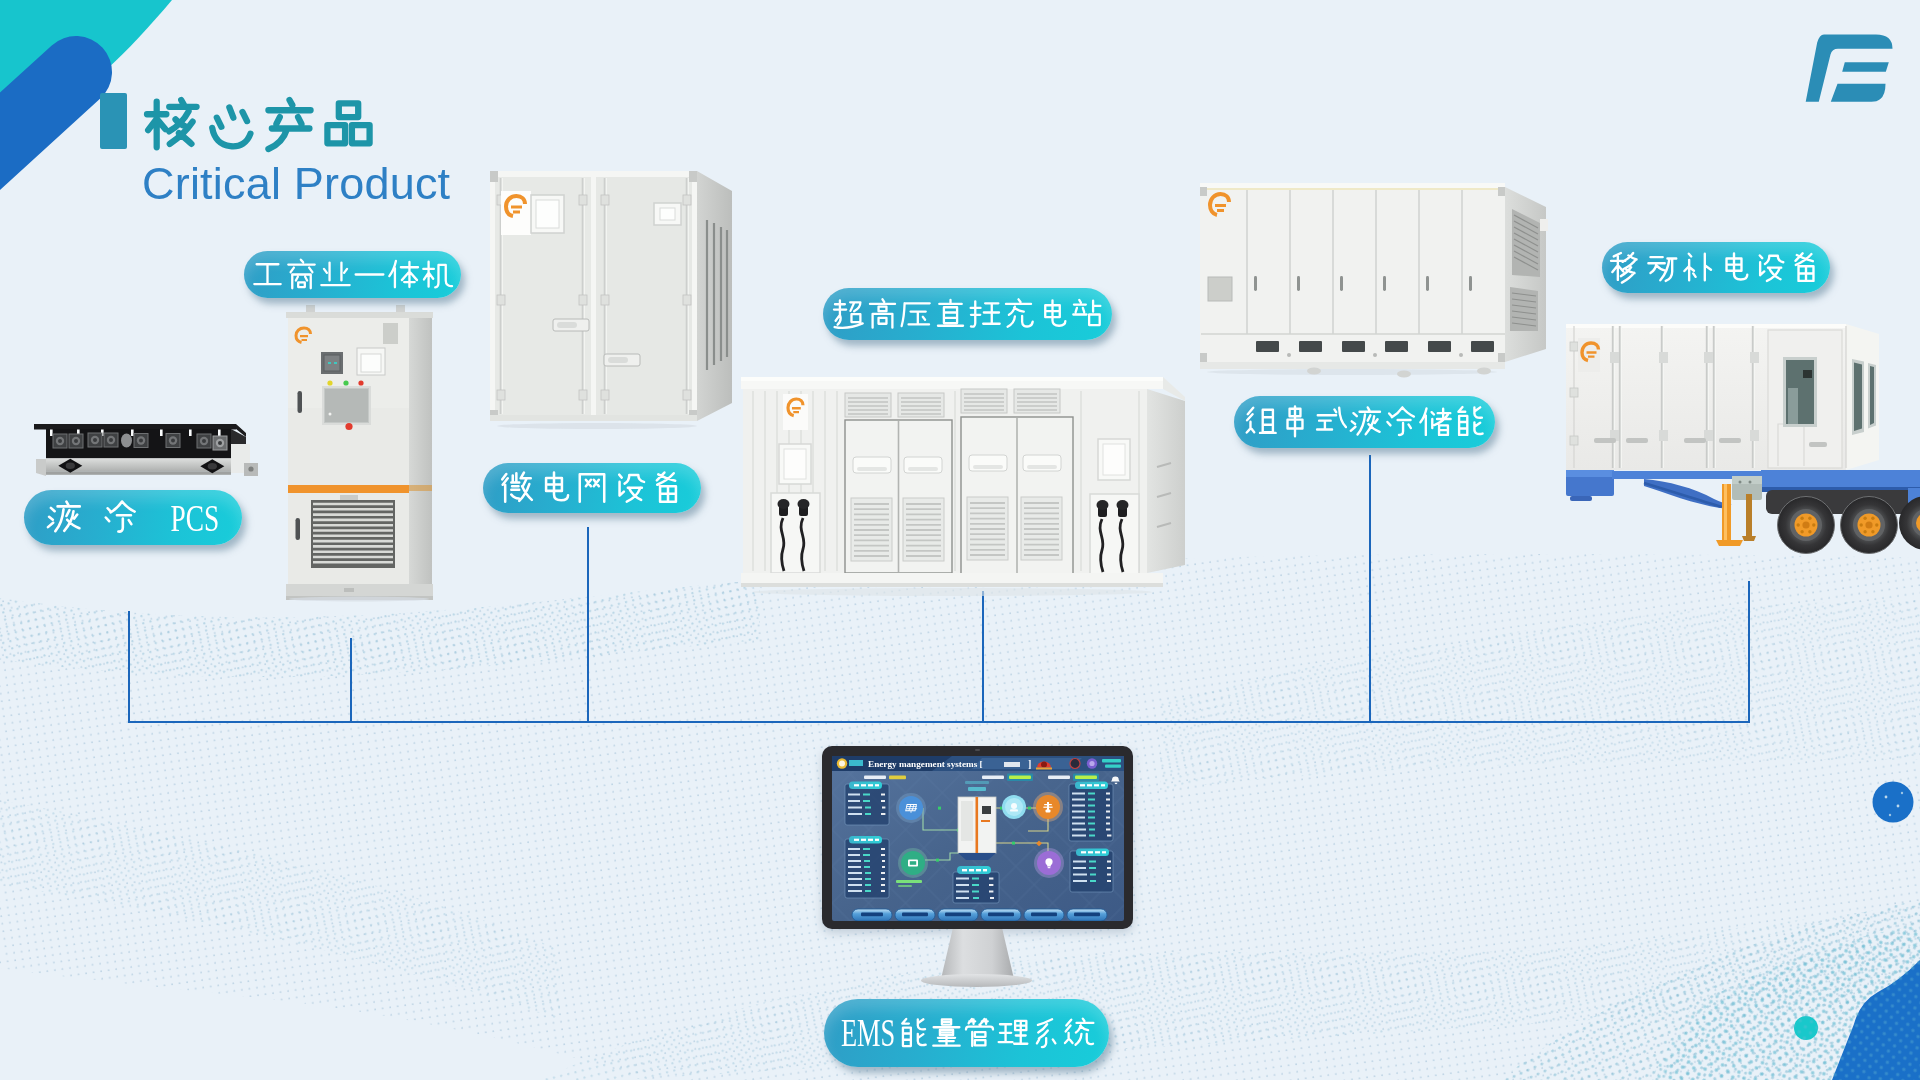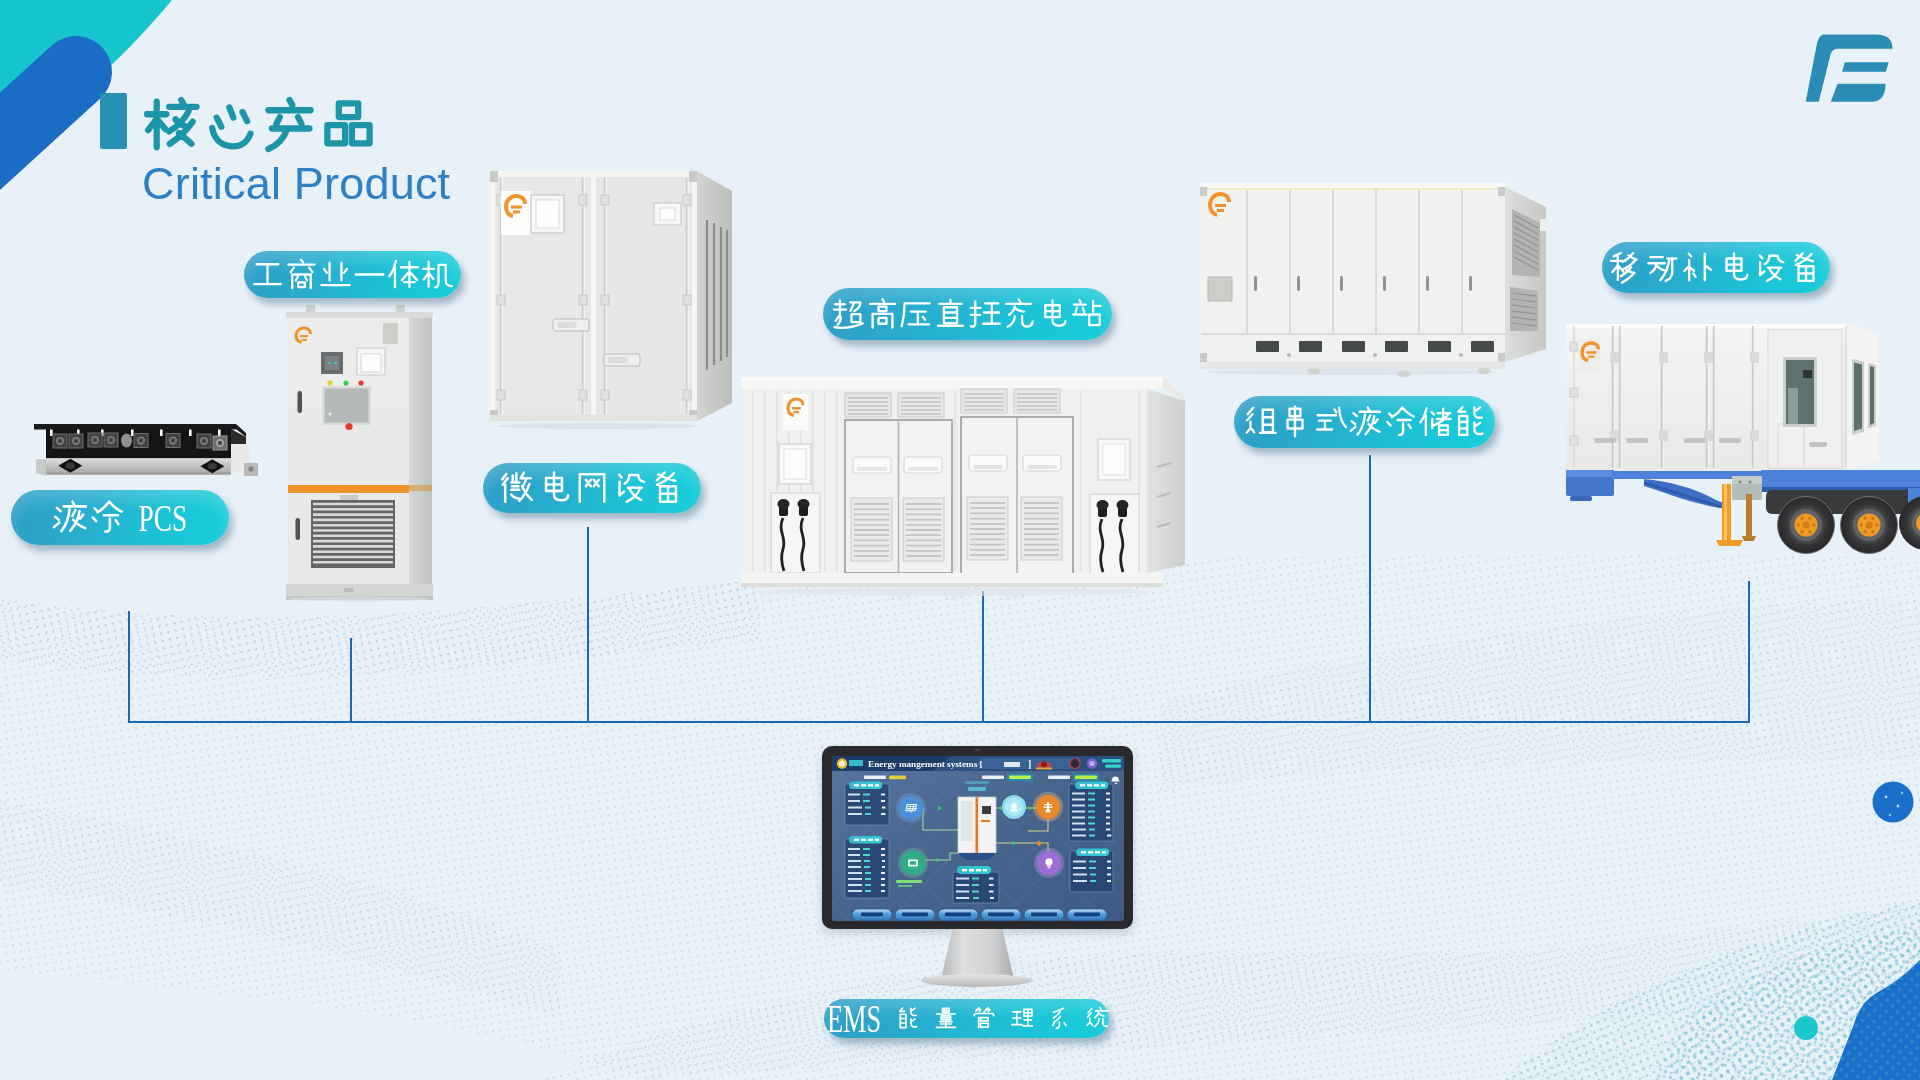--- a/index.html
+++ b/index.html
@@ -1058,21 +1058,21 @@
         <rect width="40" height="12" rx="6" fill="url(#btn)" stroke="#1d5a98" stroke-width=".8"></rect>
         <rect x="7" y="3.4" width="26" height="3.8" fill="#14417e" rx="1"></rect>
       </g>
 <g transform="translate(235,153)">
         <rect width="40" height="12" rx="6" fill="url(#btn)" stroke="#1d5a98" stroke-width=".8"></rect>
         <rect x="7" y="3.4" width="26" height="3.8" fill="#14417e" rx="1"></rect>
       </g>
 </g>
 </svg>
 
-<div class="cap" style="left:11px;top:490px;width:218px;height:55px;gap:0">
+<div class="cap" style="left:24px;top:490px;width:218px;height:55px;gap:19px">
 <svg class="g" width="37" height="37" viewBox="0 0 100 100" stroke-width="7">
       <use href="#c_ye"></use>
     </svg>
     <svg class="g" width="37" height="37" viewBox="0 0 100 100" stroke-width="7">
       <use href="#c_leng"></use>
     </svg>
     <span style="font-family:'Liberation Serif',serif;font-size:38px;line-height:1;display:inline-block;transform:scaleX(.72);margin:0 -8px 0 4px">PCS</span>
 </div>
 <div class="cap" style="left:244px;top:251px;width:217px;height:47px;gap:1px">
 <svg class="g" width="33" height="33" viewBox="0 0 100 100" stroke-width="7">
@@ -1173,21 +1173,21 @@
     <svg class="g" width="34" height="34" viewBox="0 0 100 100" stroke-width="7">
       <use href="#c_dian"></use>
     </svg>
     <svg class="g" width="34" height="34" viewBox="0 0 100 100" stroke-width="7">
       <use href="#c_she"></use>
     </svg>
     <svg class="g" width="34" height="34" viewBox="0 0 100 100" stroke-width="7">
       <use href="#c_bei"></use>
     </svg>
 </div>
-<div class="cap" style="left:824px;top:999px;width:285px;height:39px;gap:14px">
+<div class="cap" style="left:824px;top:999px;width:285px;height:68px;gap:0">
 <span style="font-family:'Liberation Serif',serif;font-size:40px;line-height:1;display:inline-block;transform:scaleX(.66);margin:0 -13px 0 -11px">EMS</span>
     <svg class="g" width="33" height="33" viewBox="0 0 100 100" stroke-width="7">
       <use href="#c_neng"></use>
     </svg>
     <svg class="g" width="33" height="33" viewBox="0 0 100 100" stroke-width="7">
       <use href="#c_liang"></use>
     </svg>
     <svg class="g" width="33" height="33" viewBox="0 0 100 100" stroke-width="7">
       <use href="#c_guan"></use>
     </svg>

